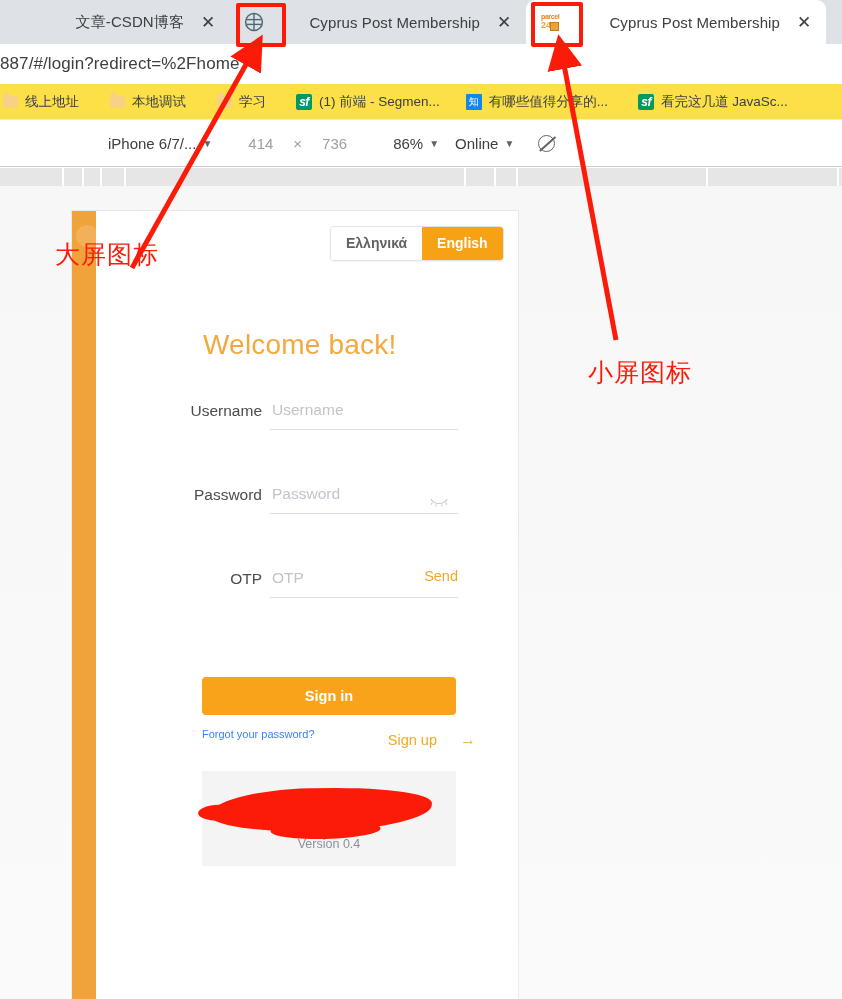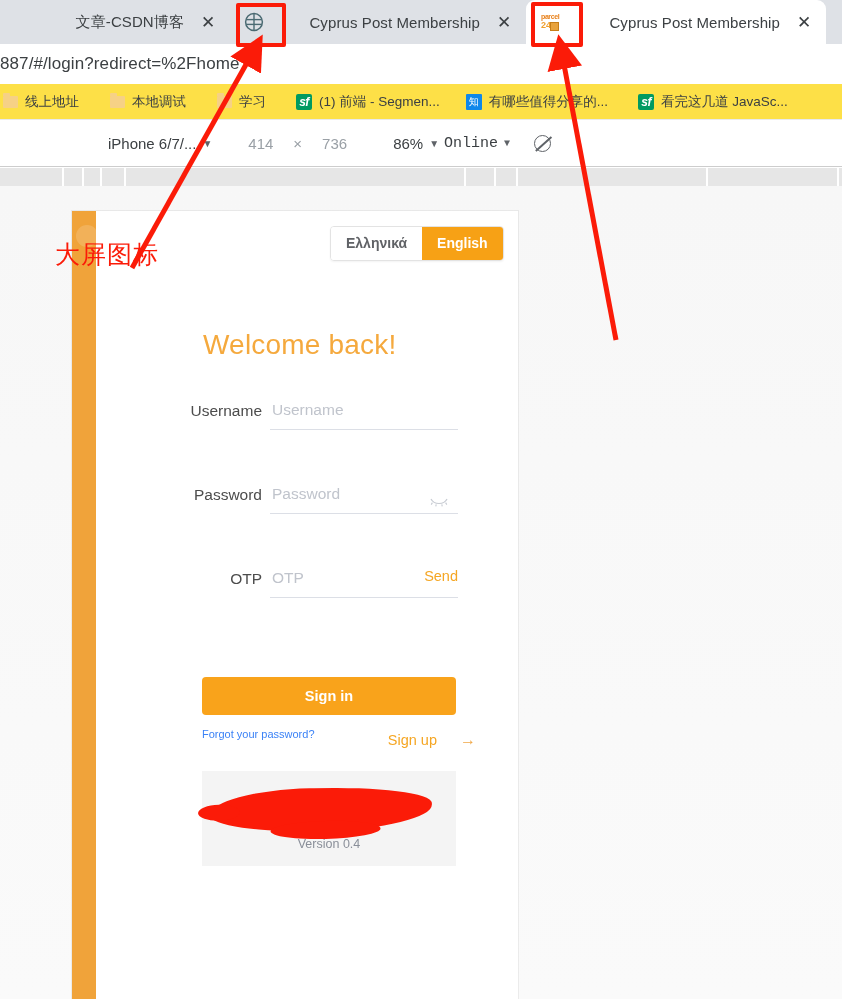--- a/index.html
+++ b/index.html
@@ -370,21 +370,21 @@
     <div class="dev-item dev-dim" style="margin-left:20px;">
       <span>×</span>
     </div>
     <div class="dev-item dev-dim" style="margin-left:20px;">
       <span>736</span>
     </div>
     <div class="dev-item" style="margin-left:46px;">
       <span>86%</span>
       <span class="caret">▼</span>
     </div>
-    <div class="dev-item" style="margin-left:5px;font-family:Liberation Mono, monospace;">
+    <div class="dev-item" style="margin-left:16px;">
       <span>Online</span>
       <span class="caret">▼</span>
     </div>
     <div class="dev-item" style="margin-left:24px;">
       <span class="rotate-ico"></span>
     </div>
   </div>
 
   <div class="ruler">
     <div class="tick" style="left:62px;"></div>
@@ -474,14 +474,15 @@
       </marker>
     </defs>
     <line x1="132" y1="268" x2="253" y2="52" stroke="#fb1b08" stroke-width="5" marker-end="url(#ah)"></line>
     <line x1="616" y1="340" x2="562" y2="54" stroke="#fb1b08" stroke-width="5" marker-end="url(#ah)"></line>
   </svg>
 
   <div class="hl-box hl-1"></div>
   <div class="hl-box hl-2"></div>
 
   <div class="anno-label anno-big">大屏图标</div>
+  <div class="anno-label anno-small">小屏图标</div>
 
 </div>
 
 </body></html>

